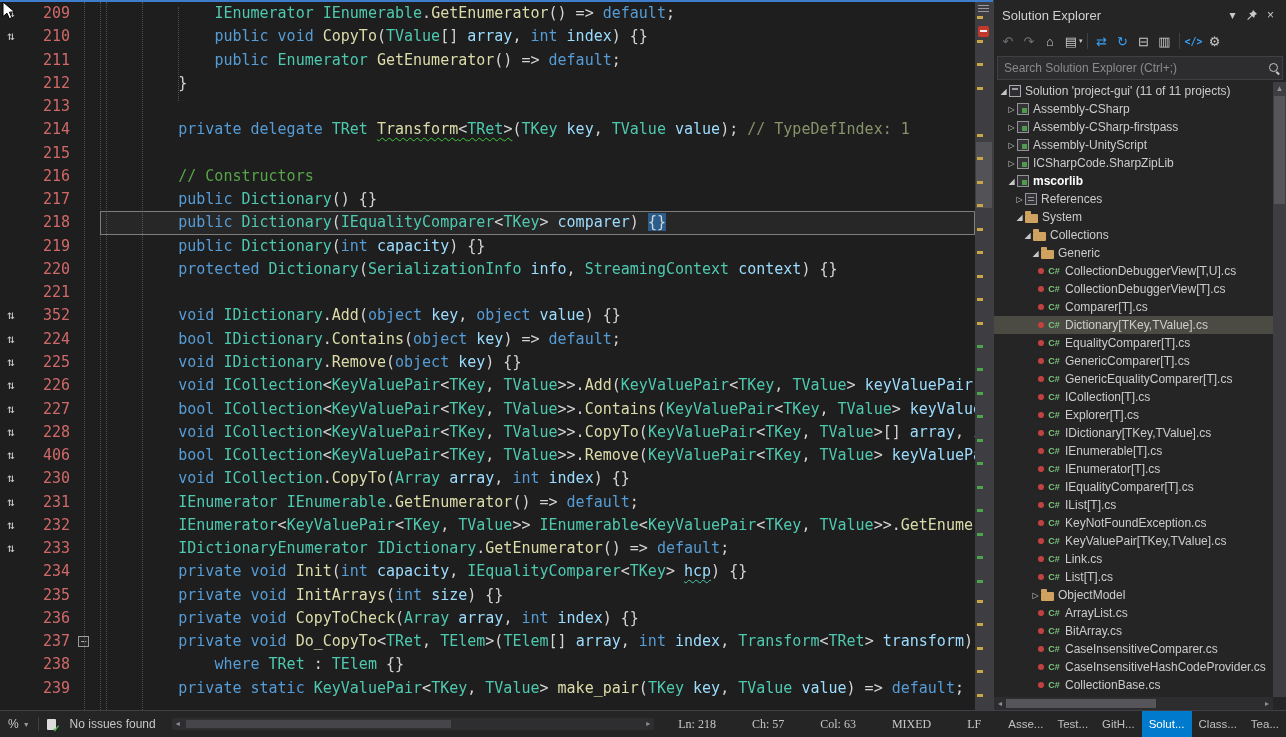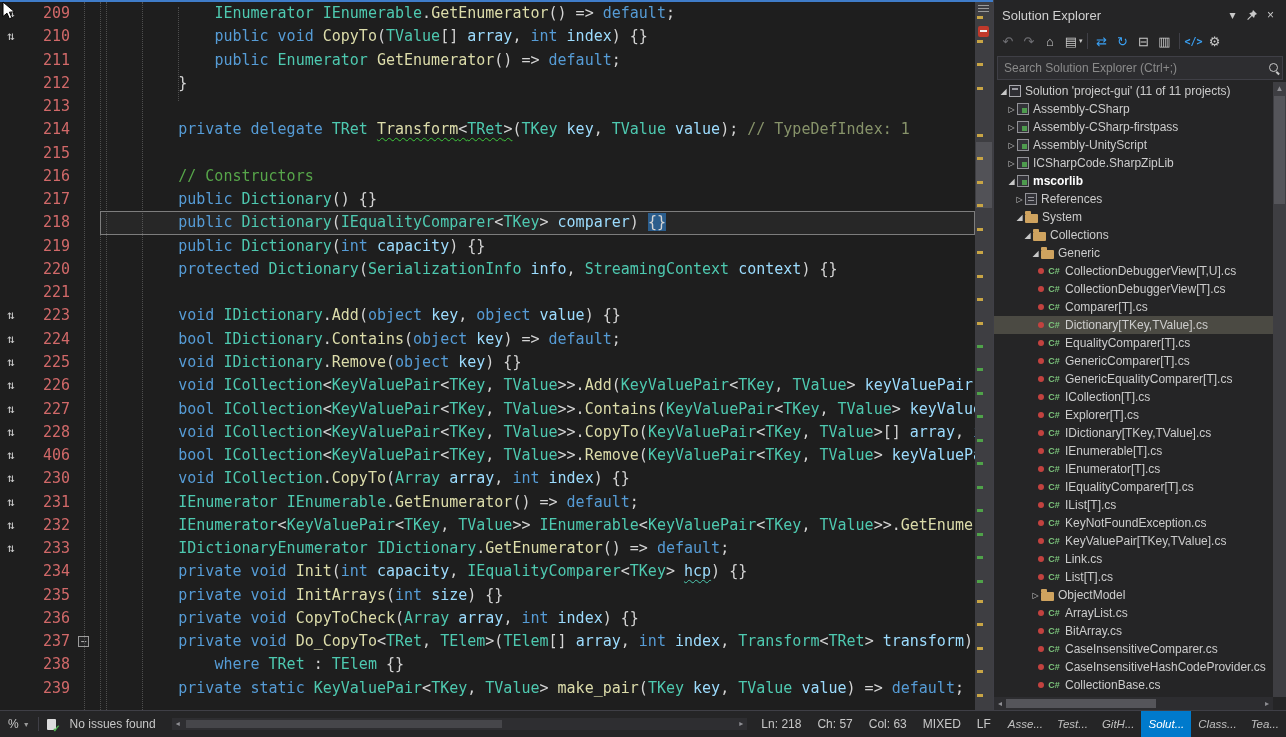--- a/index.html
+++ b/index.html
@@ -89,23 +89,23 @@
   .caret{font-size:7px;color:#9a9a9a;}
   .sb-sep{width:1px;height:14px;background:#3f3f46;margin:0 8px 0 0;}
   .health{display:flex;align-items:center;gap:14px;margin-right:10px;}
   .doc-ic{width:9px;height:11px;background:#dcdcdc;border-radius:1px;position:relative;}
   .doc-ic::after{content:"✓";position:absolute;right:-5px;bottom:-4px;color:#4db24d;font-size:10px;font-weight:bold;}
   .h-scroll{flex:1;height:12px;background:#2e2e31;position:relative;margin:0 6px;}
   .h-scroll .aL,.h-scroll .aR{position:absolute;top:1px;width:12px;text-align:center;font-size:8px;color:#8f8f94;}
   .h-scroll .aL{left:0}.h-scroll .aR{right:0}
   .h-scroll .thumb{position:absolute;left:14px;top:2px;width:55%;height:8px;background:#46464a;}
   .sb-fields{display:flex;align-items:center;}
-  .sb-field{margin:0 8px;white-space:nowrap;}
+  .sb-field{margin:0 18px;white-space:nowrap;font-family:Liberation Serif, serif;}
   .sb-tabs{display:flex;height:100%;align-items:stretch;margin-left:2px;}
-  .sb-tab{display:flex;align-items:center;padding:0 7px;font-size:11.5px;color:#c0c0c0;font-style:italic;}
+  .sb-tab{display:flex;align-items:center;padding:0 7px;font-size:11.5px;color:#c0c0c0;}
   .sb-tab.active{background:#007acc;color:#ffffff;}
 
   .pointer{position:absolute;left:1px;top:1px;z-index:50;pointer-events:none;}
 </style>
 </head>
 <body>
 
 <div class="app">
 
   <svg class="pointer" width="16" height="20" viewBox="0 0 16 20">
@@ -188,21 +188,21 @@
           <div class="cell-code"><span class="tk-p">        </span><span class="tk-k">protected</span><span class="tk-p"> </span><span class="tk-t">Dictionary</span><span class="tk-p">(</span><span class="tk-t">SerializationInfo</span><span class="tk-p"> </span><span class="tk-v">info</span><span class="tk-p">, </span><span class="tk-t">StreamingContext</span><span class="tk-p"> </span><span class="tk-v">context</span><span class="tk-p">) {}</span></div>
         </div>
         <div class="code-row">
           <div class="cell-glyph"></div>
           <div class="cell-num">221</div>
           <div class="cell-fold"></div>
           <div class="cell-code"></div>
         </div>
         <div class="code-row">
           <div class="cell-glyph">⇅</div>
-          <div class="cell-num">223</div>
+          <div class="cell-num">352</div>
           <div class="cell-fold"></div>
           <div class="cell-code"><span class="tk-p">        </span><span class="tk-k">void</span><span class="tk-p"> </span><span class="tk-t">IDictionary</span><span class="tk-p">.</span><span class="tk-m">Add</span><span class="tk-p">(</span><span class="tk-k">object</span><span class="tk-p"> </span><span class="tk-v">key</span><span class="tk-p">, </span><span class="tk-k">object</span><span class="tk-p"> </span><span class="tk-v">value</span><span class="tk-p">) {}</span></div>
         </div>
         <div class="code-row">
           <div class="cell-glyph">⇅</div>
           <div class="cell-num">224</div>
           <div class="cell-fold"></div>
           <div class="cell-code"><span class="tk-p">        </span><span class="tk-k">bool</span><span class="tk-p"> </span><span class="tk-t">IDictionary</span><span class="tk-p">.</span><span class="tk-m">Contains</span><span class="tk-p">(</span><span class="tk-k">object</span><span class="tk-p"> </span><span class="tk-v">key</span><span class="tk-p">) =&gt; </span><span class="tk-k">default</span><span class="tk-p">;</span></div>
         </div>
         <div class="code-row">

